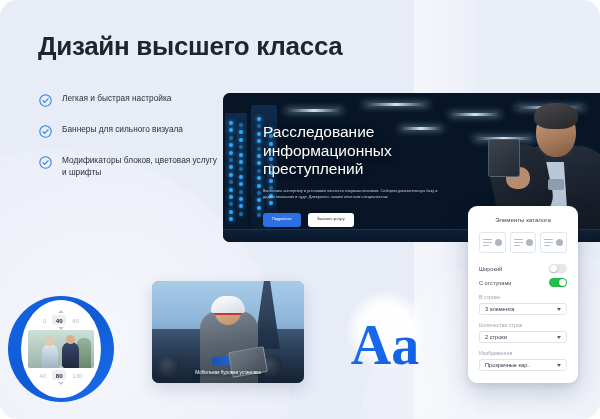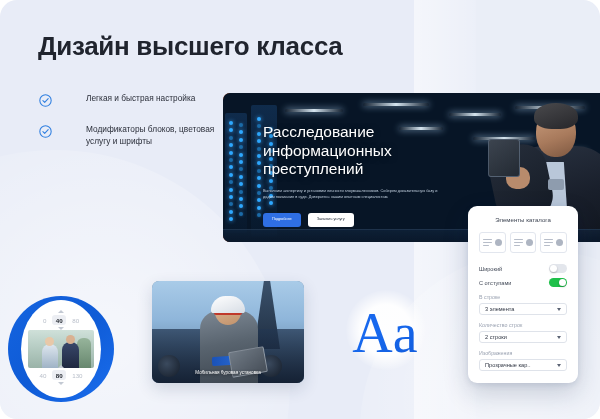--- a/index.html
+++ b/index.html
@@ -72,21 +72,20 @@
   }
   .check-icon {
     flex: 0 0 auto;
     width: 13px; height: 13px;
     margin-top: 1px;
   }
   .feature-text {
     font-size: 8.3px;
     line-height: 12.4px;
     color: #2b2f3a;
-    margin-left: 24px;
   }
 
   
   .banner {
     position: absolute;
     left: 223px; top: 93px;
     width: 417px; height: 149px;
     border-radius: 7px 0 0 7px;
     overflow: hidden;
     background: #c2410c;
@@ -506,28 +505,28 @@
   }
   .type-halo {
     position: absolute;
     left: 16px; top: 2px;
     width: 80px; height: 80px;
     border-radius: 50%;
     background: radial-gradient(circle, rgba(255,255,255,.95) 45%, rgba(255,255,255,0) 72%);
   }
   .type-aa {
     position: absolute;
-    left: 0; top: 0;
+    left: 0; top: 12px;
     width: 110px; height: 90px;
     display: flex;
     align-items: center;
     justify-content: center;
     font-family: "Liberation Serif", serif;
     font-size: 56px;
-    font-weight: 400;
+    font-weight: 700;
     line-height: 1;
     background: linear-gradient(150deg, #1d64e8 0%, #1769ef 45%, #0f54cf 100%);
     -webkit-background-clip: text;
     background-clip: text;
     color: transparent;
   }
 </style>
 </head>
 <body>
 
@@ -542,20 +541,29 @@
 
   <ul class="feature-list">
     <li class="feature-item">
       <span class="check-icon">
         <svg viewBox="0 0 16 16" width="13" height="13">
           <circle cx="8" cy="8" r="7" fill="none" stroke="#2f7fe0" stroke-width="1.3"></circle>
           <path d="M4.8 8.2 L7 10.3 L11.3 5.6" fill="none" stroke="#2f7fe0" stroke-width="1.3" stroke-linecap="round" stroke-linejoin="round"></path>
         </svg>
       </span>
       <span class="feature-text">Легкая и быстрая настройка</span>
+    </li>
+    <li class="feature-item">
+      <span class="check-icon">
+        <svg viewBox="0 0 16 16" width="13" height="13">
+          <circle cx="8" cy="8" r="7" fill="none" stroke="#2f7fe0" stroke-width="1.3"></circle>
+          <path d="M4.8 8.2 L7 10.3 L11.3 5.6" fill="none" stroke="#2f7fe0" stroke-width="1.3" stroke-linecap="round" stroke-linejoin="round"></path>
+        </svg>
+      </span>
+      <span class="feature-text">Баннеры для сильного визуала</span>
     </li>
     <li class="feature-item">
       <span class="check-icon">
         <svg viewBox="0 0 16 16" width="13" height="13">
           <circle cx="8" cy="8" r="7" fill="none" stroke="#2f7fe0" stroke-width="1.3"></circle>
           <path d="M4.8 8.2 L7 10.3 L11.3 5.6" fill="none" stroke="#2f7fe0" stroke-width="1.3" stroke-linecap="round" stroke-linejoin="round"></path>
         </svg>
       </span>
       <span class="feature-text">Модификаторы блоков, цветовая услугу и шрифты</span>
     </li>

